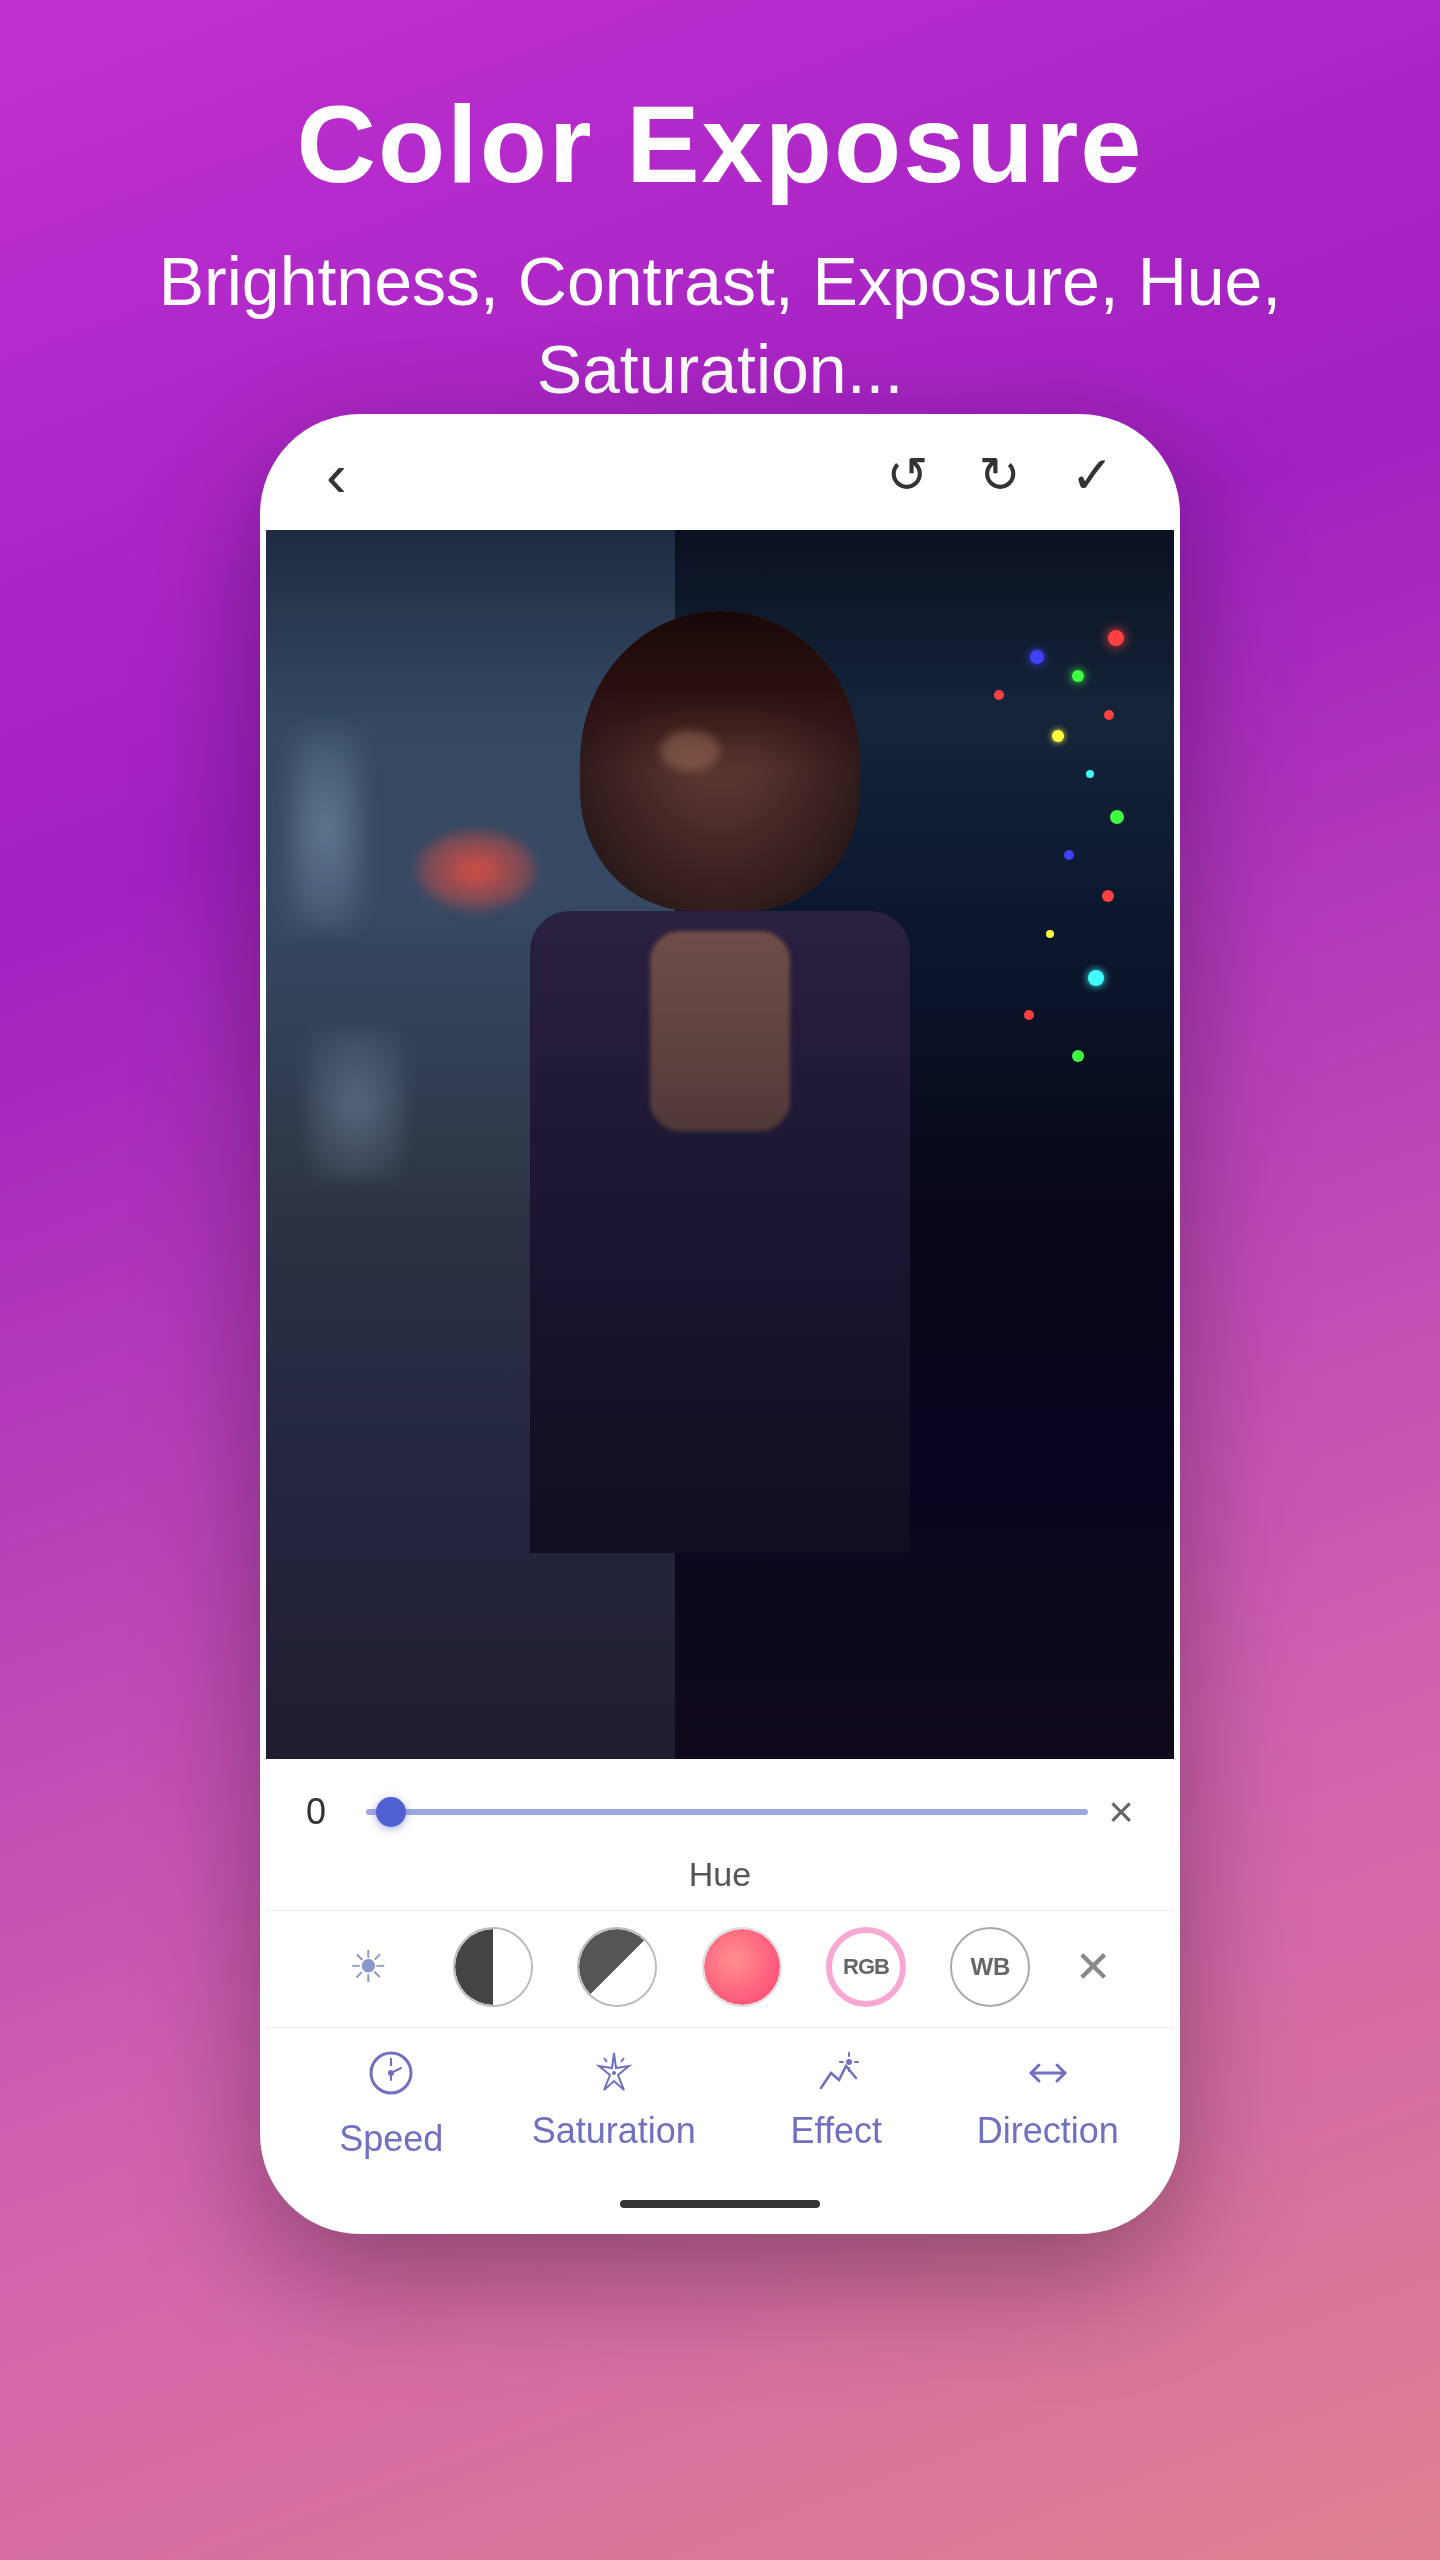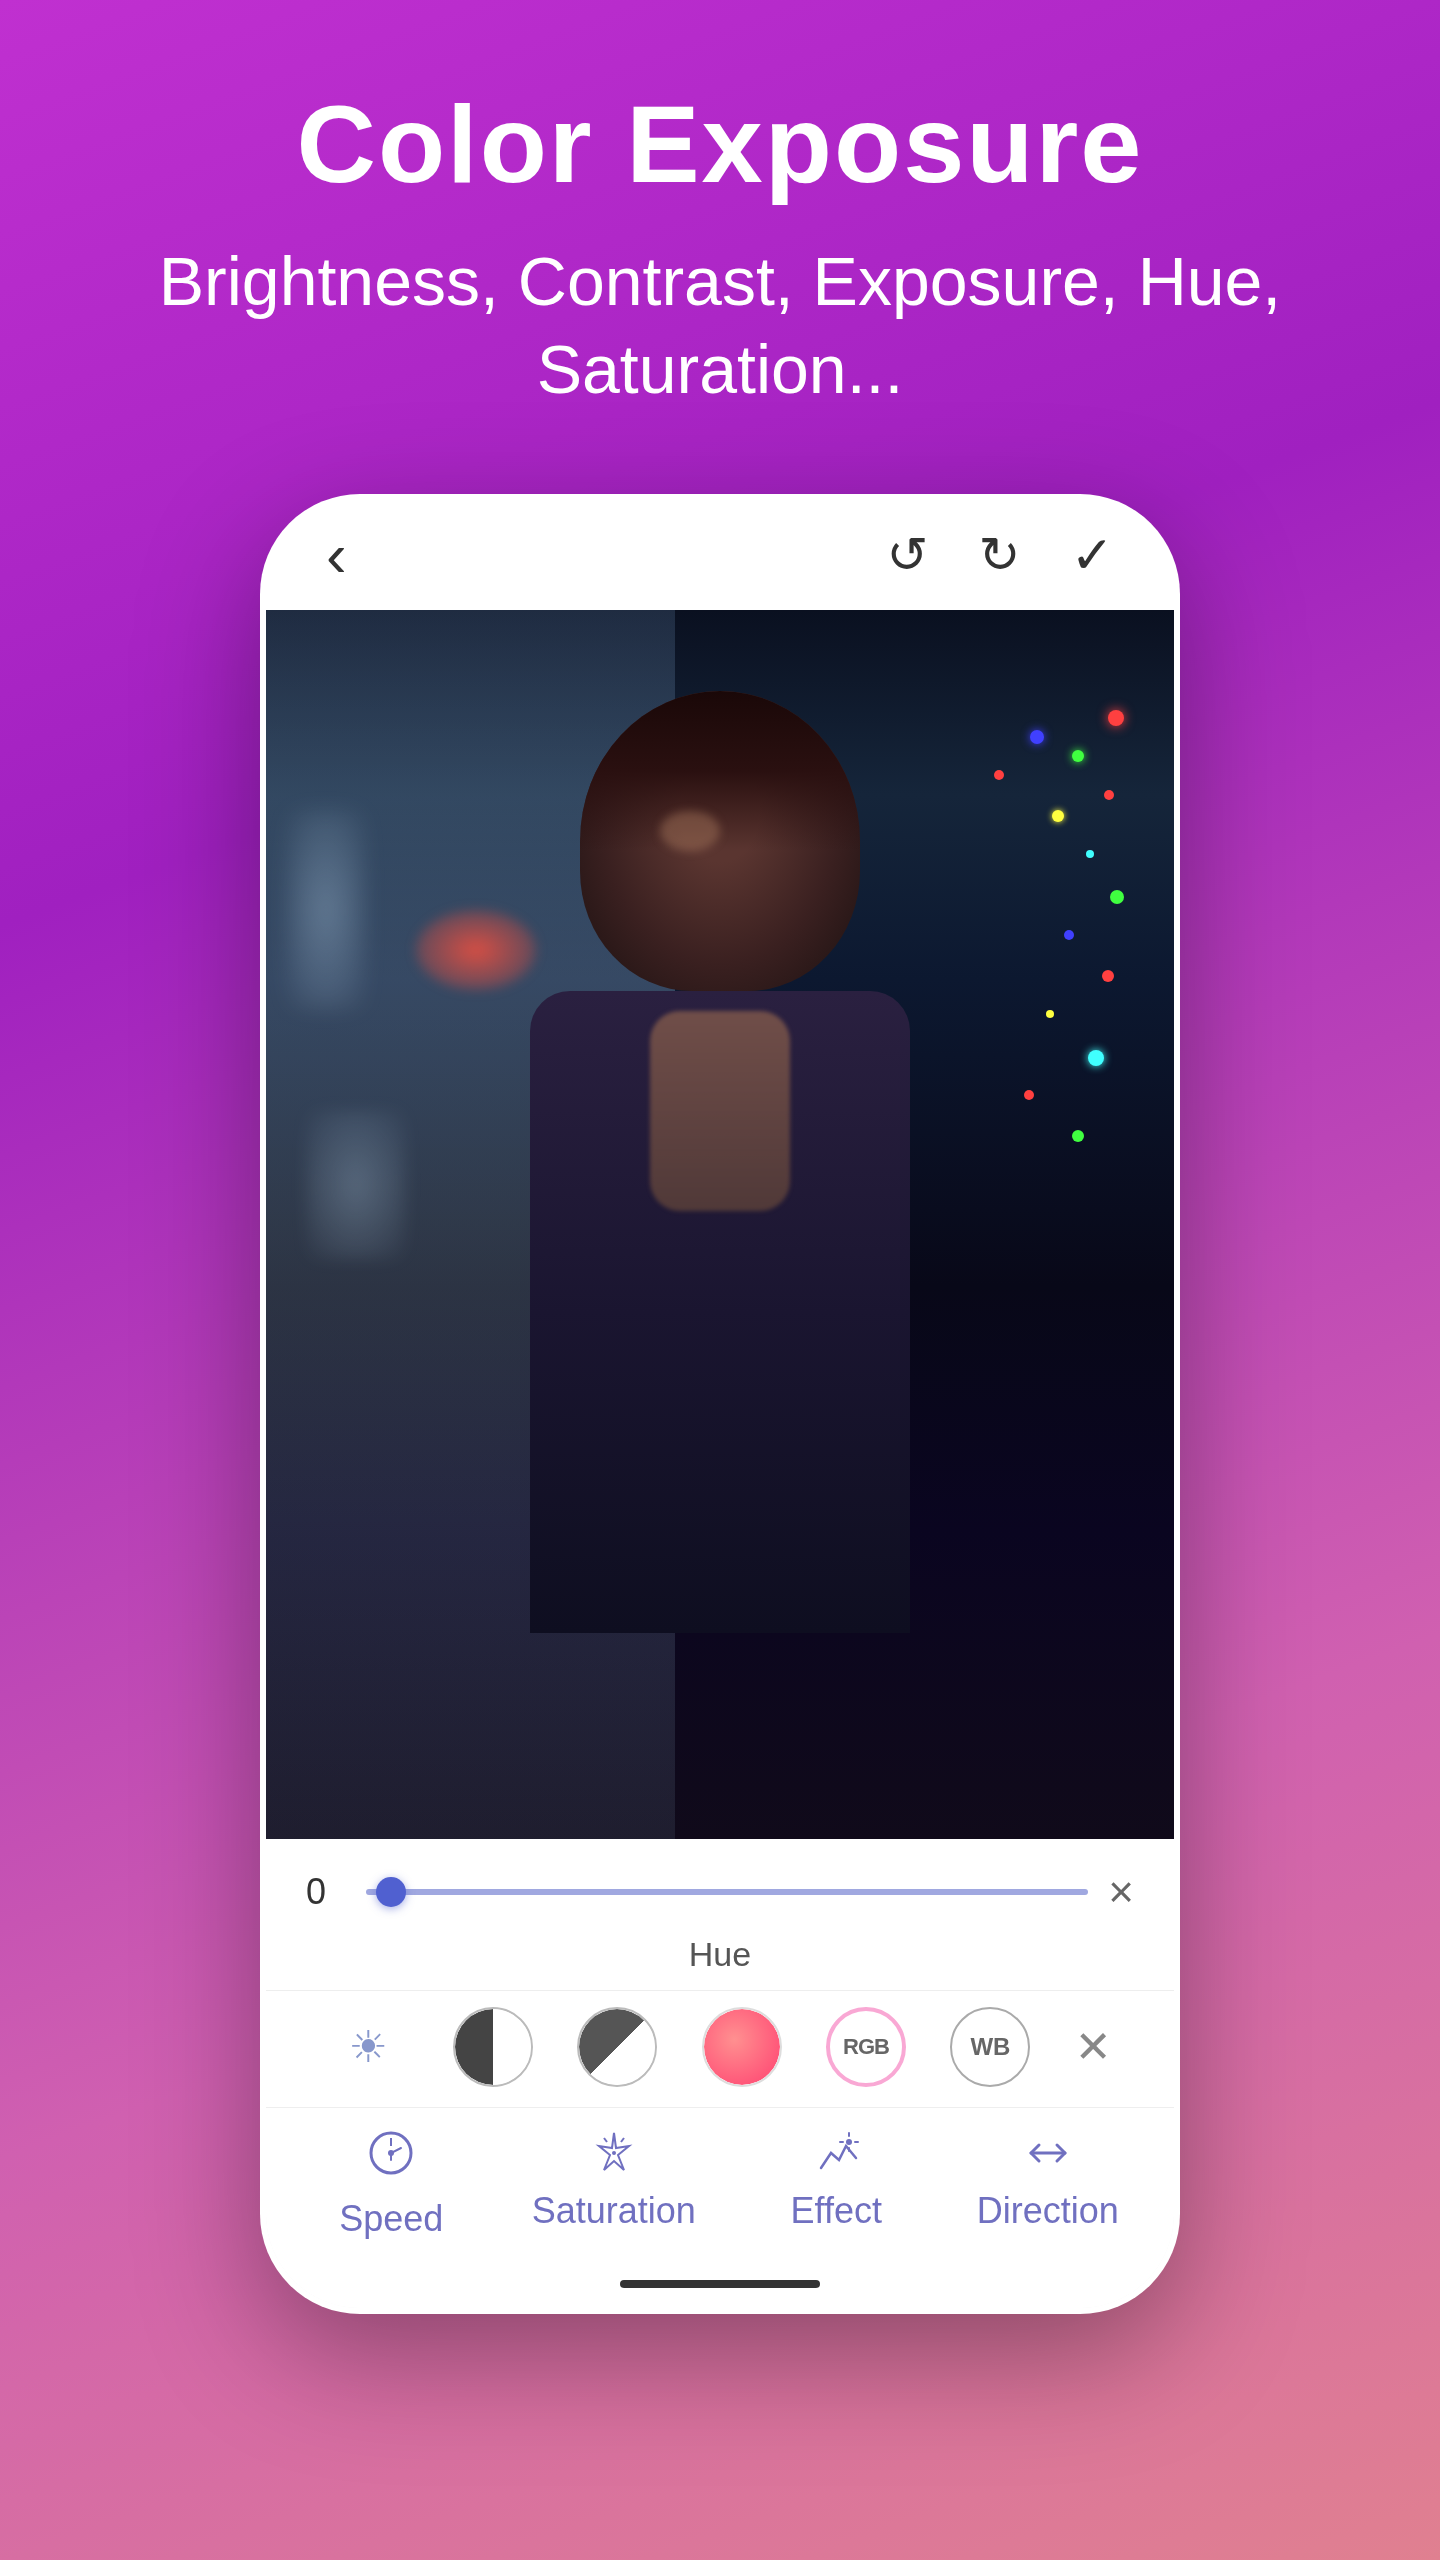--- a/index.html
+++ b/index.html
@@ -24,21 +24,20 @@
       margin-bottom: 30px;
       letter-spacing: 2px;
     }
 
     .subtitle {
       color: white;
       font-size: 68px;
       font-weight: 400;
       text-align: center;
       line-height: 1.3;
-      margin-bottom: 80px;
       padding: 0 60px;
     }
 
     .phone-wrapper {
       position: relative;
       width: 920px;
       height: 1820px;
     }
 
     .phone-frame {
@@ -173,21 +172,21 @@
       font-size: 36px;
     }
 
     .filter-icon-sun {
       border: none;
       font-size: 44px;
       color: #8898cc;
     }
 
     .filter-icon-rgb {
-      border: 4px solid #f9a8d4;
+      border: 6px solid #f9a8d4;
       font-size: 24px;
       font-weight: bold;
       color: #666;
     }
 
     .filter-icon-wb {
       border: 2px solid #aaa;
       font-size: 24px;
       font-weight: bold;
       color: #666;

